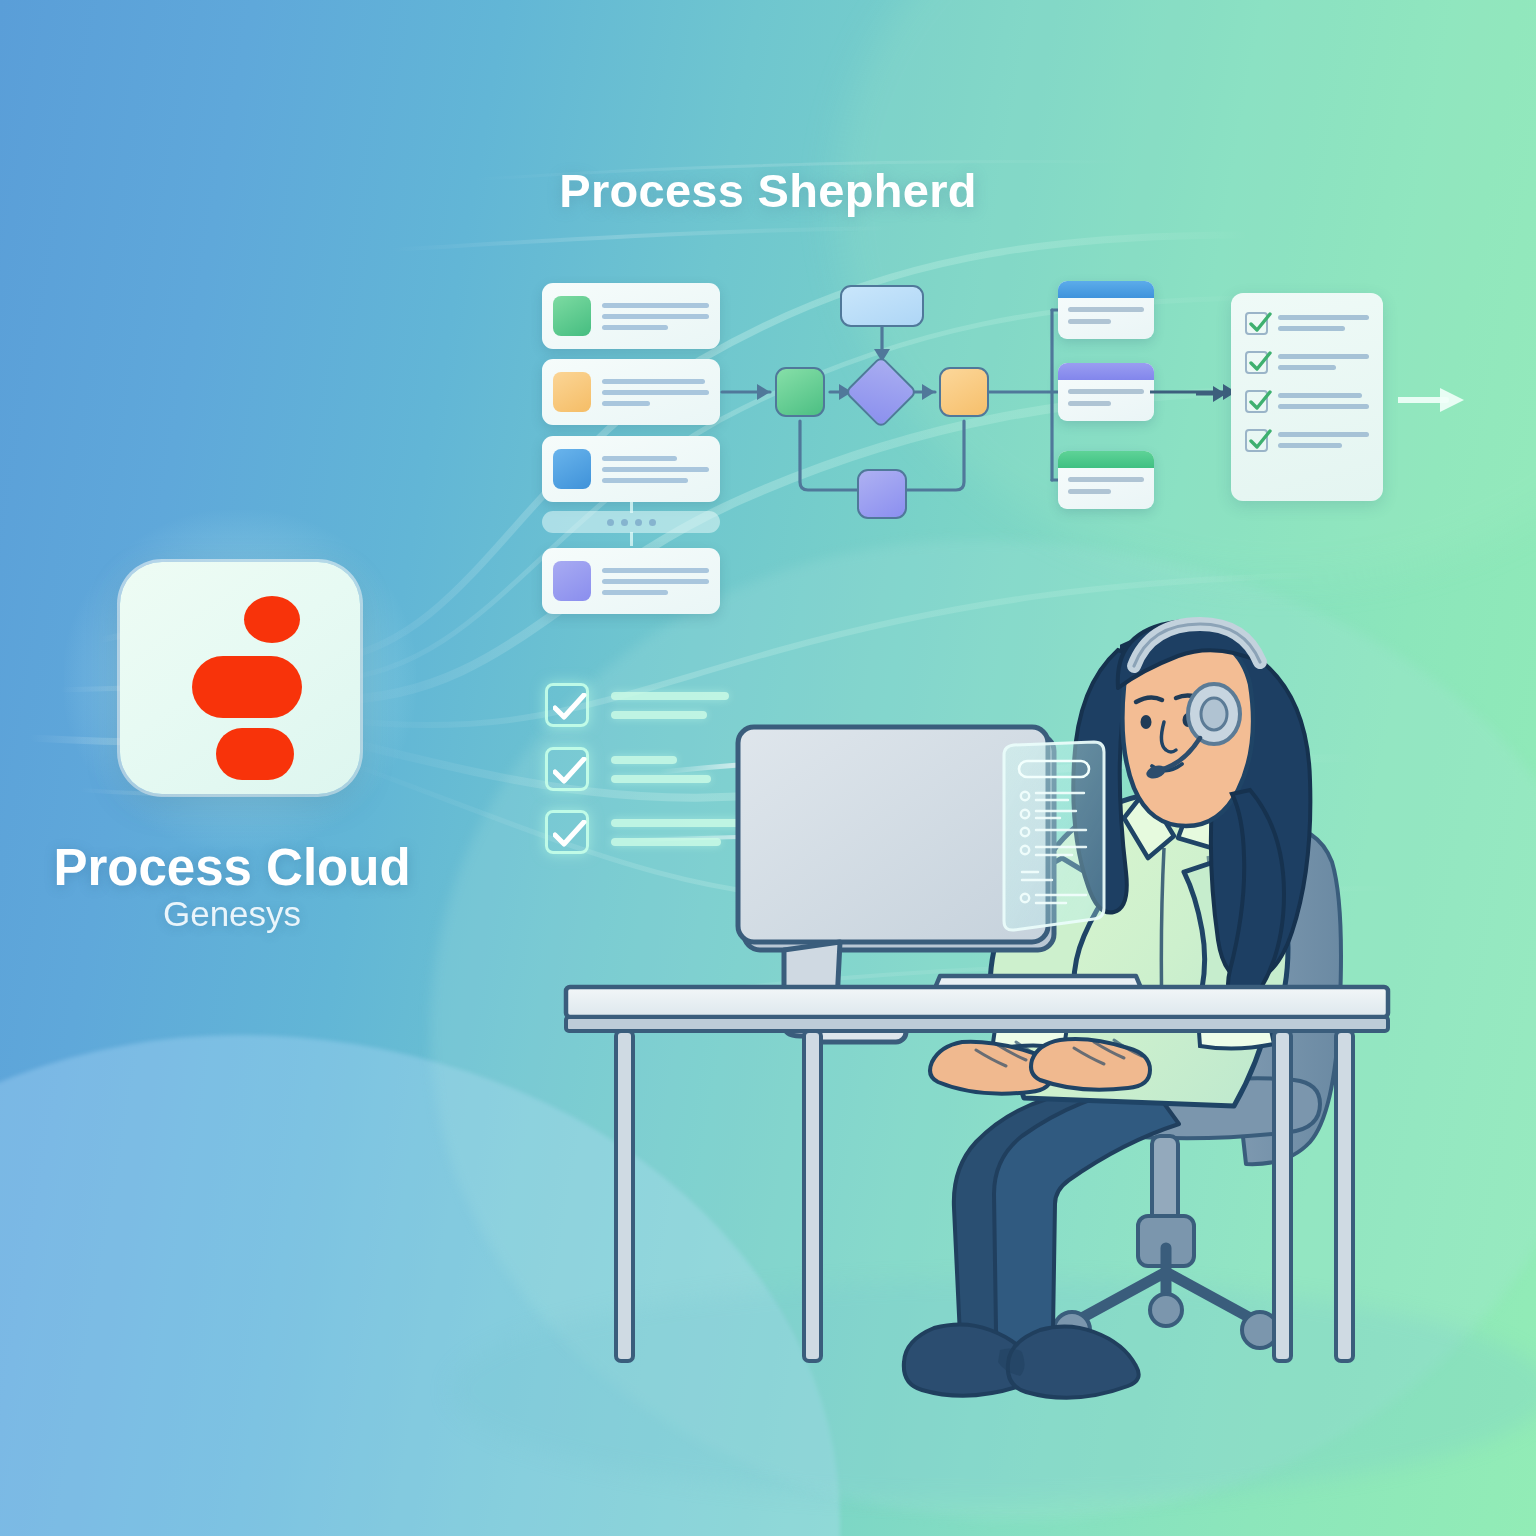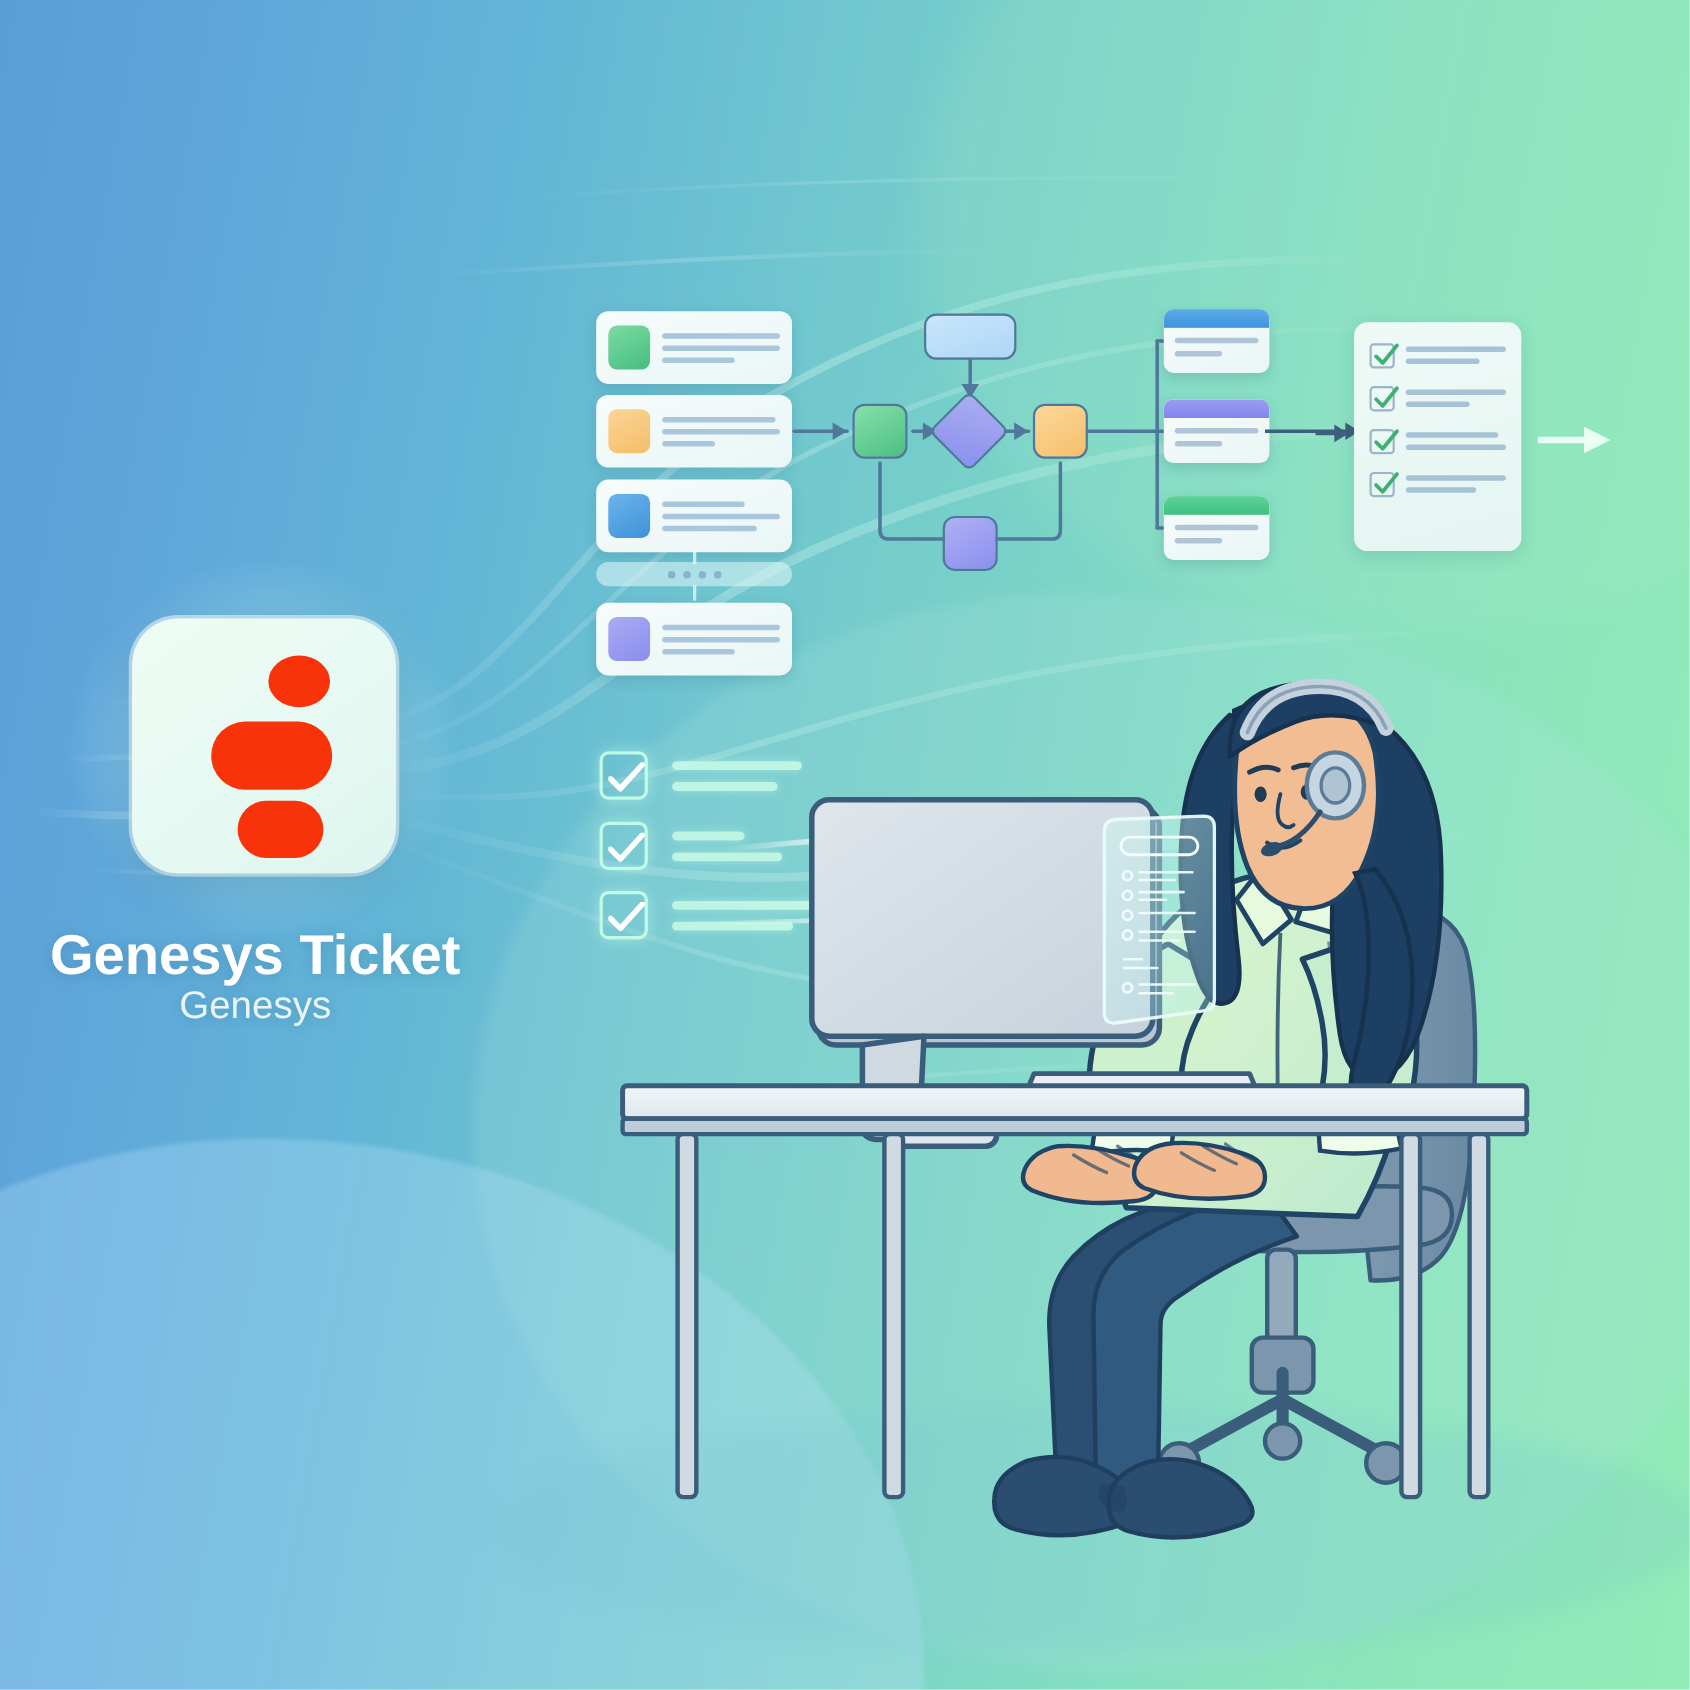--- a/index.html
+++ b/index.html
@@ -188,30 +188,31 @@
       <path d="M470,180 C680,165 900,160 1130,162" stroke-width="3" opacity=".28"></path>
       <path d="M560,1010 C760,980 980,965 1200,962" stroke-width="4" opacity=".22"></path>
     </g>
     <g fill="none" stroke="url(#glow1)" stroke-linecap="round">
       <path d="M660,772 C760,762 830,758 900,756" stroke-width="5" opacity=".85"></path>
       <path d="M600,800 C720,800 820,800 900,800" stroke-width="3" opacity=".55"></path>
       <path d="M630,840 C740,836 830,834 910,832" stroke-width="4" opacity=".60"></path>
     </g>
   </svg>
 
+  <div class="title">Process Shepherd</div>
 
   <div class="logo-wrap">
     <div class="logo-glow"></div>
     <div class="logo-tile">
       <div class="g-dot g-top"></div>
       <div class="g-dot g-mid"></div>
       <div class="g-dot g-bot"></div>
     </div>
   </div>
-  <div class="logo-title">Genesys Ticket</div>
+  <div class="logo-title">Process Cloud</div>
   <div class="logo-sub">Genesys</div>
 
   <div class="card" style="left:542px; top:283px;">
     <div class="sw" style="background:linear-gradient(150deg,#7ddba2,#45bd80)"></div>
     <div class="lines">
       <div class="ln" style="width:100%"></div>
       <div class="ln" style="width:100%"></div>
       <div class="ln" style="width:62%"></div>
     </div>
   </div>

